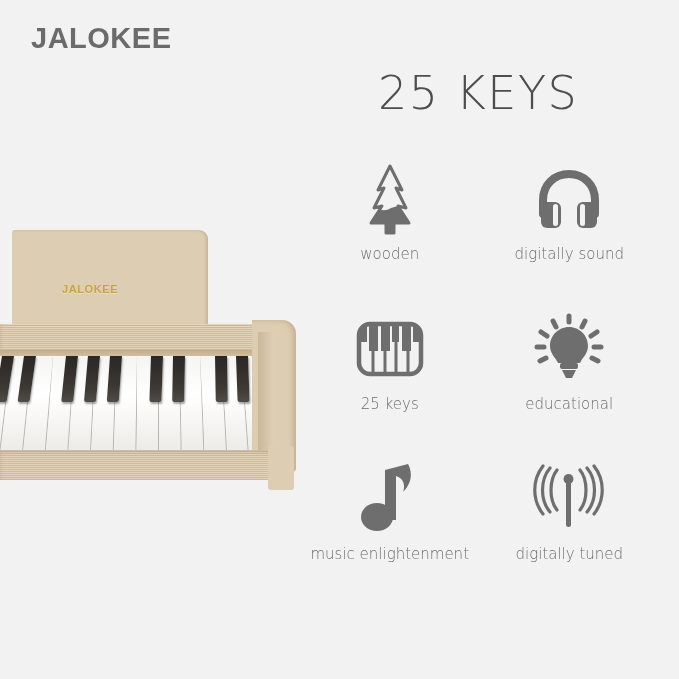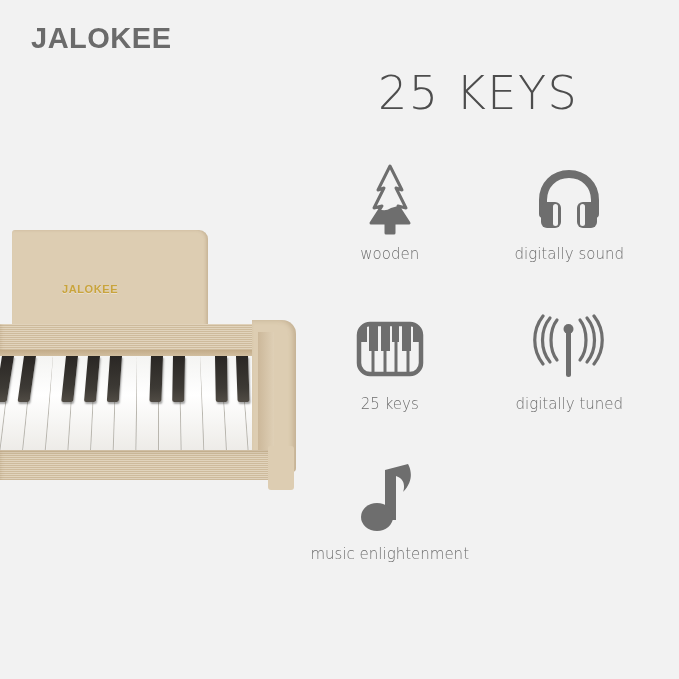--- a/index.html
+++ b/index.html
@@ -297,42 +297,63 @@
         <rect x="25" y="5" width="9" height="25" fill="#6e6e6e"></rect>
         <rect x="46" y="5" width="9" height="25" fill="#6e6e6e"></rect>
         <rect x="5" y="5" width="6" height="16" fill="#6e6e6e"></rect>
         <rect x="36" y="5" width="7" height="16" fill="#6e6e6e"></rect>
         <rect x="57" y="5" width="6" height="16" fill="#6e6e6e"></rect>
       </svg>
     </div>
     <div class="feature-label">25 keys</div>
   </div>
 
+  <div class="feature-cell">
+    <div class="feature-icon">
+      <svg width="72" height="72" viewBox="0 0 72 72">
+        <path d="M36 14 C47 14 55 23 55 33 C55 41 49 45 47 50 L25 50 C23 45 17 41 17 33 C17 23 25 14 36 14 Z" fill="#6e6e6e"></path>
+        <rect x="27" y="50" width="18" height="6" rx="2" fill="#6e6e6e"></rect>
+        <path d="M29 57 L43 57 L39 65 L33 65 Z" fill="#6e6e6e"></path>
+        <g stroke="#6e6e6e" stroke-width="5" stroke-linecap="round">
+          <line x1="36" y1="3" x2="36" y2="9"></line>
+          <line x1="20" y1="8" x2="23" y2="14"></line>
+          <line x1="52" y1="8" x2="49" y2="14"></line>
+          <line x1="8" y1="19" x2="14" y2="23"></line>
+          <line x1="64" y1="19" x2="58" y2="23"></line>
+          <line x1="4" y1="34" x2="11" y2="34"></line>
+          <line x1="68" y1="34" x2="61" y2="34"></line>
+          <line x1="7" y1="48" x2="13" y2="45"></line>
+          <line x1="65" y1="48" x2="59" y2="45"></line>
+        </g>
+      </svg>
+    </div>
+    <div class="feature-label">educational</div>
+  </div>
+
+  <div class="feature-cell">
+    <div class="feature-icon">
+      <svg width="62" height="74" viewBox="0 0 62 74">
+        <path d="M26 58 V8 L49 2 C49 2 58 16 44 30 C44 30 49 18 37 14 V58 Z" fill="#6e6e6e"></path>
+        <ellipse cx="18" cy="55" rx="16" ry="14" fill="#6e6e6e"></ellipse>
+      </svg>
+    </div>
+    <div class="feature-label">music enlightenment</div>
+  </div>
 
   <div class="feature-cell">
     <div class="feature-icon">
       <svg width="76" height="70" viewBox="0 0 76 70">
         <rect x="35" y="17" width="5" height="46" rx="2.5" fill="#6e6e6e"></rect>
         <circle cx="37.5" cy="15" r="5" fill="#6e6e6e"></circle>
         <g fill="none" stroke="#6e6e6e" stroke-width="3.2" stroke-linecap="round">
           <path d="M26 6  C18 16 18 36 26 46"></path>
           <path d="M19 4  C9  16 9  36 19 48"></path>
           <path d="M12 2  C1  16 1  36 12 50"></path>
           <path d="M49 6  C57 16 57 36 49 46"></path>
           <path d="M56 4  C66 16 66 36 56 48"></path>
           <path d="M63 2  C74 16 74 36 63 50"></path>
         </g>
       </svg>
     </div>
     <div class="feature-label">digitally tuned</div>
   </div>
 
-  <div class="feature-cell">
-    <div class="feature-icon">
-      <svg width="62" height="74" viewBox="0 0 62 74">
-        <path d="M26 58 V8 L49 2 C49 2 58 16 44 30 C44 30 49 18 37 14 V58 Z" fill="#6e6e6e"></path>
-        <ellipse cx="18" cy="55" rx="16" ry="14" fill="#6e6e6e"></ellipse>
-      </svg>
-    </div>
-    <div class="feature-label">music enlightenment</div>
-  </div>
-
 </div>
 
 </body></html>

